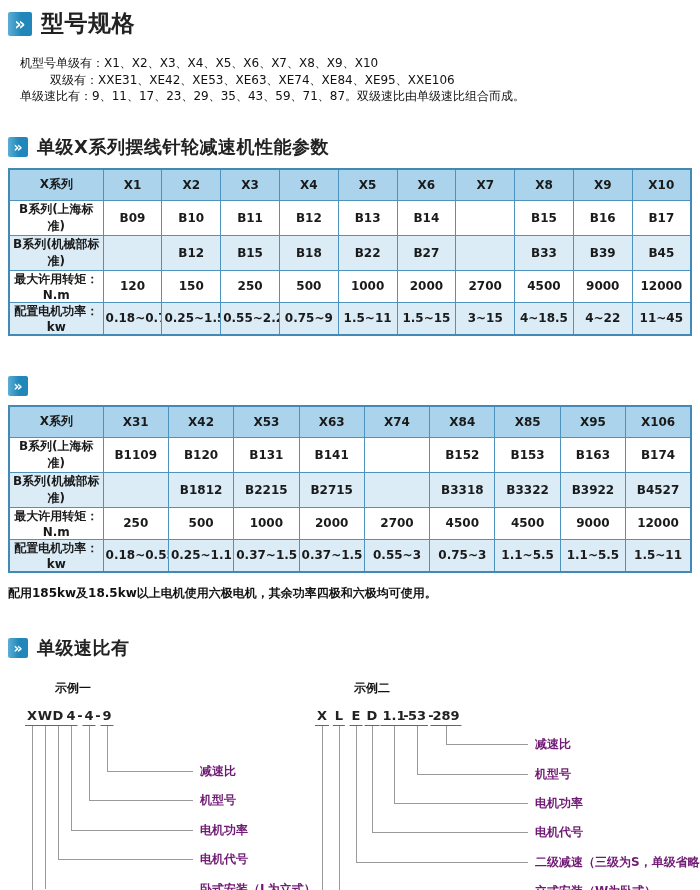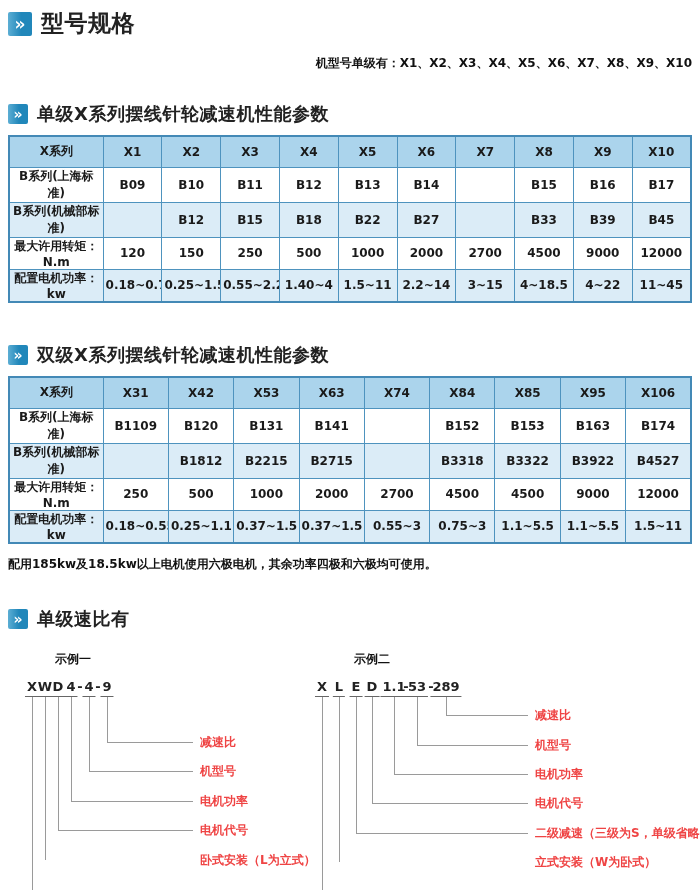--- a/index.html
+++ b/index.html
@@ -12,53 +12,55 @@
         font-weight:bold;border-radius:2px;flex:0 0 auto;}
   .sec-head.main .chev{width:24px;height:24px;font-size:17px;}
   .sec-head.sub  .chev{width:20px;height:20px;font-size:14px;}
   .sec-head h2{margin:0;font-weight:bold;letter-spacing:0.5px;color:#222;}
   .sec-head.main h2{font-size:23px;}
   .sec-head.sub  h2{font-size:18px;}
   .mt-a{margin-top:30px;}
   .mt-b{margin-top:40px;}
   .mt-c{margin-top:34px;}
 
-  .intro{margin:16px 0 0 12px;font-size:12px;font-weight:bold;line-height:16.5px;color:#111;text-align:right;}
+  .intro{margin:16px 0 0 12px;font-size:12px;font-weight:normal;line-height:16.5px;color:#111;}
   .intro .indent{padding-left:30px;}
 
   table.pt{border-collapse:collapse;width:100%;margin-top:9px;font-size:12px;
            border:2px solid #4389b6;table-layout:fixed;}
   .pt th,.pt td{border:1px solid #4e93be;text-align:center;height:30px;padding:0 2px;
                 font-weight:bold;color:#1a1a1a;overflow:hidden;}
   .pt thead th{background:#abd4ec;}
   .pt tbody tr:nth-child(even) td{background:#dbecf7;}
 
   .note{margin-top:12px;font-size:12px;font-weight:bold;color:#111;}
 
   .diagrams{position:relative;height:274px;margin-top:4px;font-weight:bold;}
   .dtitle{position:absolute;top:16px;font-size:12px;color:#111;}
   .dchar{position:absolute;top:44px;transform:translateX(-50%);font-size:13px;line-height:15px;
          border-bottom:1px solid #666;padding:0 2px 2px 2px;white-space:nowrap;color:#222;}
   .dhyph{position:absolute;top:44px;transform:translateX(-50%);font-size:13px;color:#222;}
   .vl{position:absolute;width:1px;background:#9a9a9a;}
   .hl{position:absolute;height:1px;background:#9a9a9a;}
-  .dlabel{position:absolute;font-size:12px;white-space:nowrap;color:#ef4444;}
+  .dlabel{position:absolute;font-size:12px;white-space:nowrap;color:#701a75;}
 </style>
 </head>
 <body>
 
 <div class="page">
 
   <div class="sec-head main">
     <span class="chev">»</span>
     <h2>型号规格</h2>
   </div>
 
   <div class="intro">
     <div>机型号单级有：X1、X2、X3、X4、X5、X6、X7、X8、X9、X10</div>
+    <div class="indent">双级有：XXE31、XE42、XE53、XE63、XE74、XE84、XE95、XXE106</div>
+    <div>单级速比有：9、11、17、23、29、35、43、59、71、87。双级速比由单级速比组合而成。</div>
   </div>
 
   <div class="sec-head sub mt-a">
     <span class="chev">»</span>
     <h2>单级X系列摆线针轮减速机性能参数</h2>
   </div>
 
   <table class="pt">
     <colgroup>
       <col style="width:13.8%">
@@ -126,34 +128,33 @@
         <td>2700</td>
         <td>4500</td>
         <td>9000</td>
         <td>12000</td>
       </tr>
       <tr>
         <td>配置电机功率：kw</td>
         <td>0.18~0.75</td>
         <td>0.25~1.5</td>
         <td>0.55~2.2</td>
-        <td>1.40~4</td>
+        <td>0.75~9</td>
         <td>1.5~11</td>
-        <td>2.2~14</td>
+        <td>1.5~15</td>
         <td>3~15</td>
         <td>4~18.5</td>
         <td>4~22</td>
         <td>11~45</td>
       </tr>
     </tbody>
   </table>
 
   <div class="sec-head sub mt-b">
     <span class="chev">»</span>
-    <h2>双级X系列摆线针轮减速机性能参数</h2>
   </div>
 
   <table class="pt">
     <colgroup>
       <col style="width:13.8%">
         <col style="width:9.58%">
         <col style="width:9.58%">
         <col style="width:9.58%">
         <col style="width:9.58%">
         <col style="width:9.58%">

